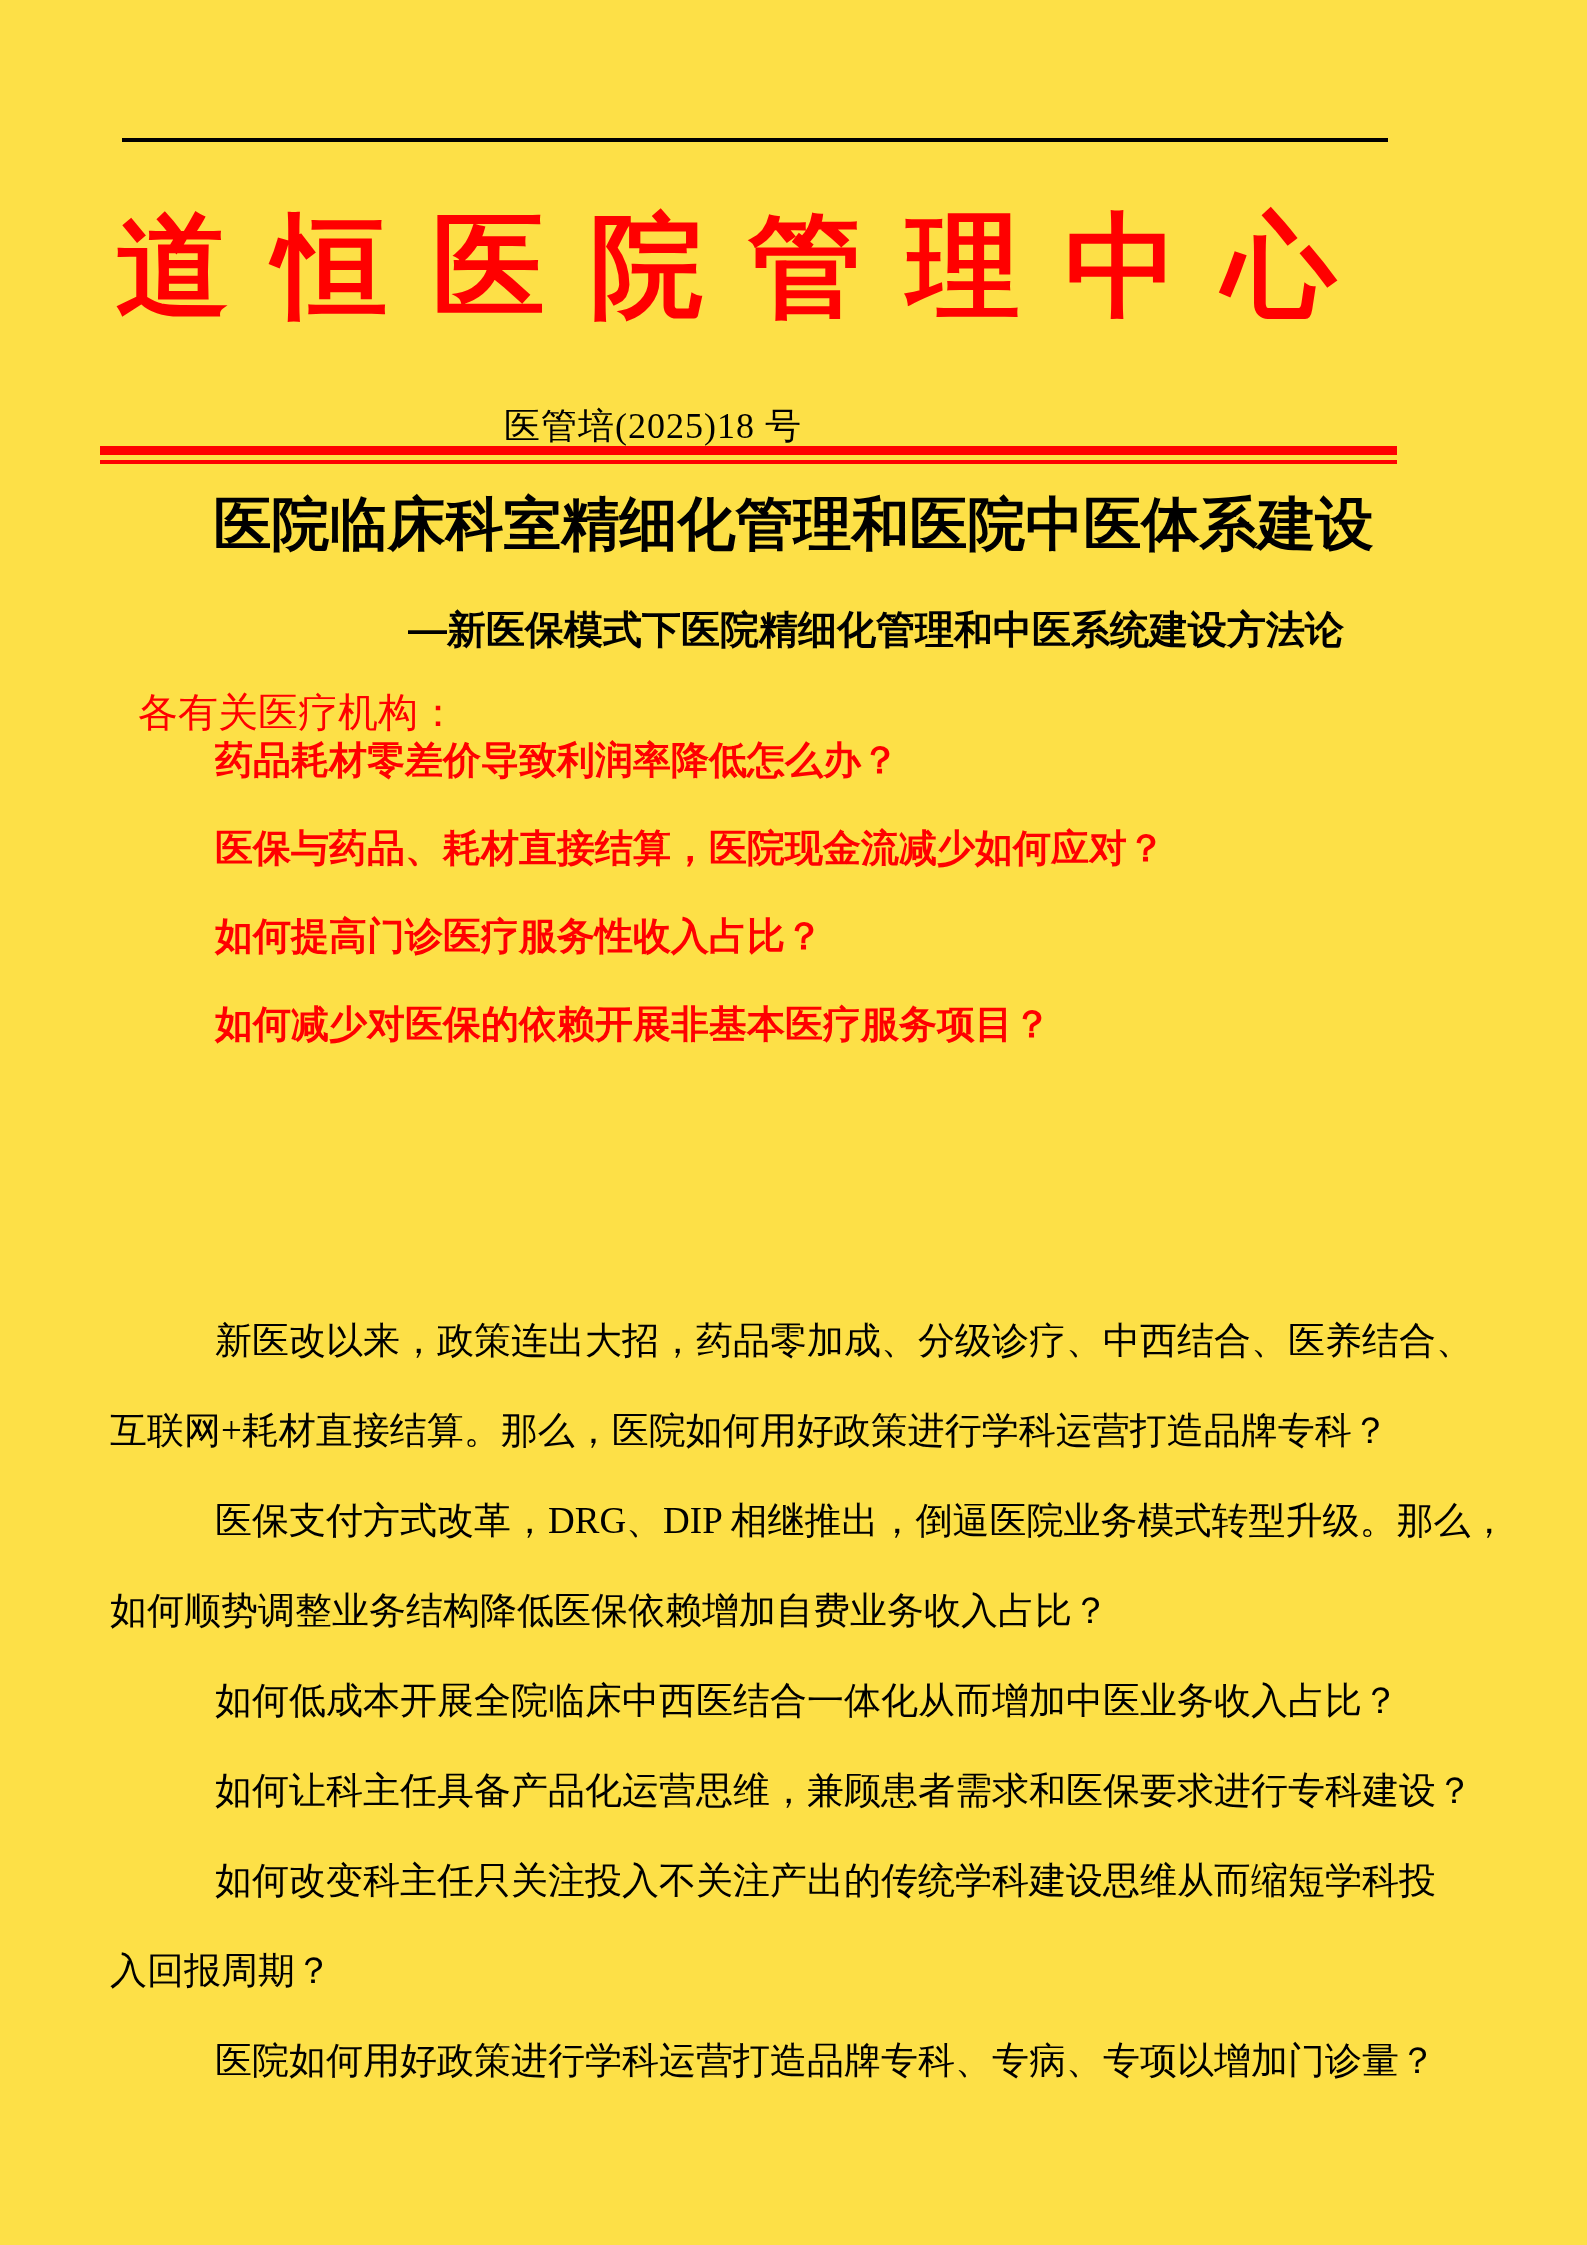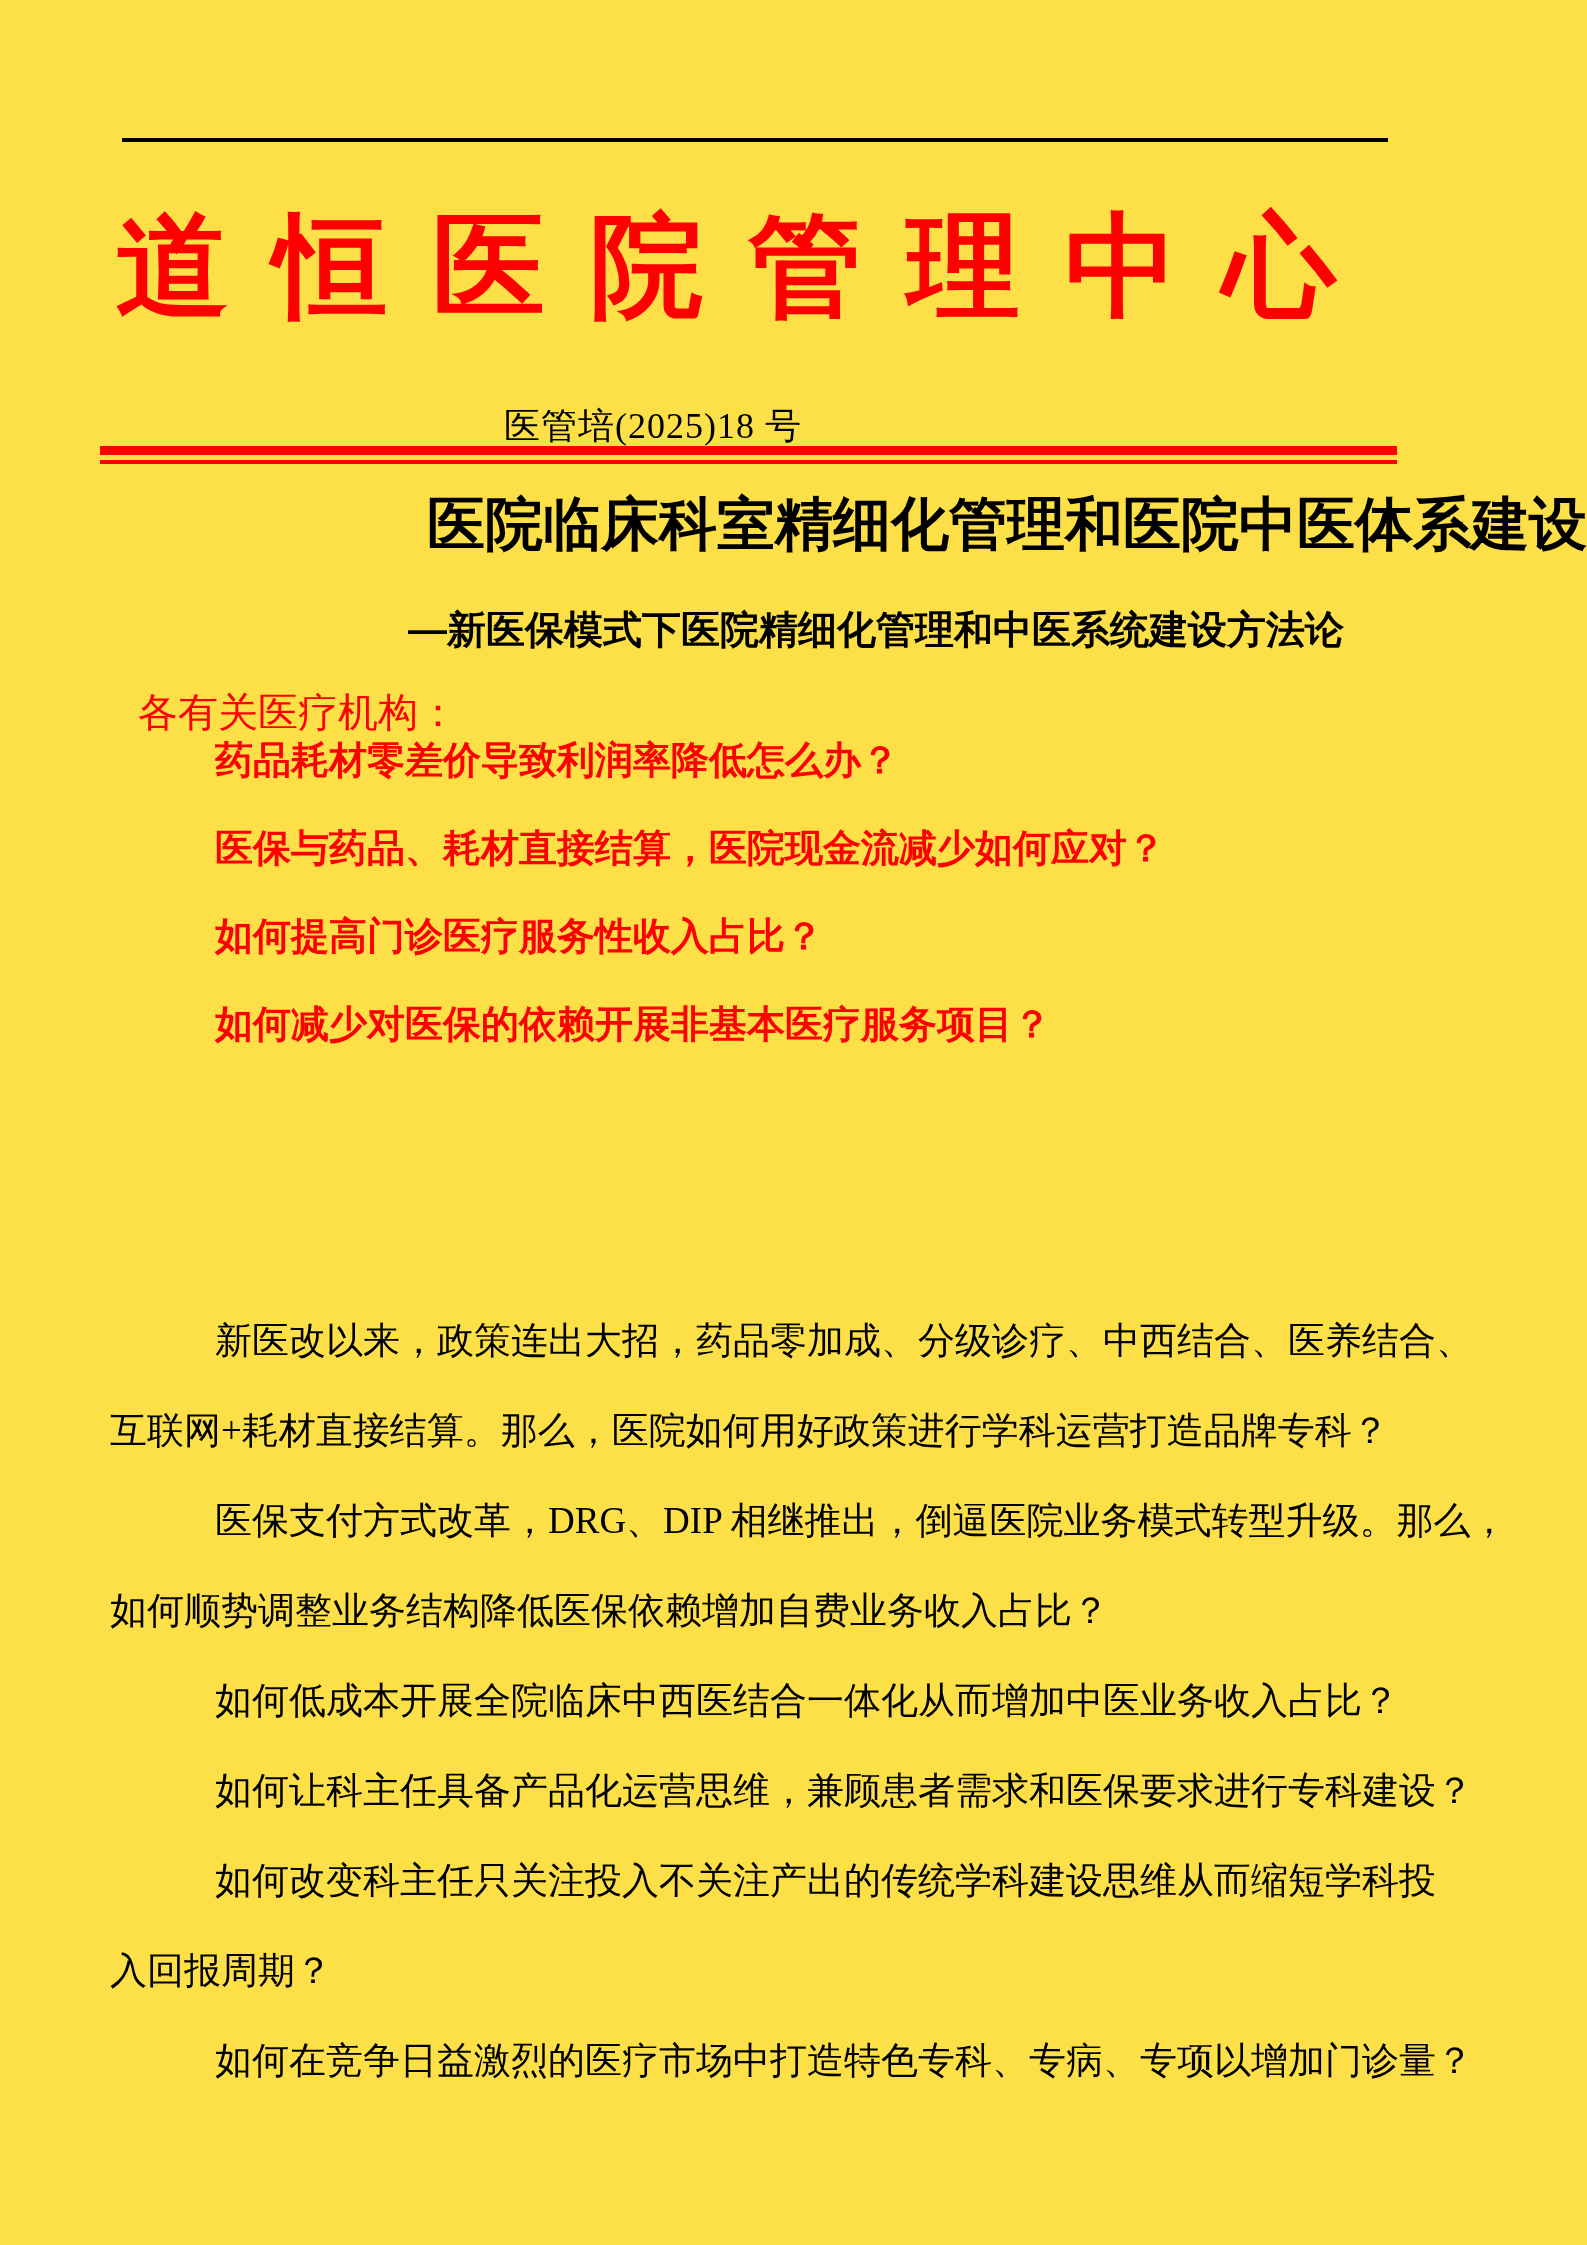--- a/index.html
+++ b/index.html
@@ -52,21 +52,21 @@
   
   .sep { position: absolute; left: 100px; width: 1297px; background: #FF0000; }
   .sep-thick { top: 446px; height: 9px; }
   .sep-thin  { top: 460px; height: 4px; }
 
   
   .doc-title {
     position: absolute;
     left: 0; top: 488px;
     width: 1587px;
-    text-align: right;
+    text-align: center;
     font-family: "Liberation Sans", sans-serif;
     font-weight: bold;
     font-size: 58px;
     line-height: 72px;
     white-space: nowrap;
     color: #000000;
   }
 
   
   .doc-subtitle {
@@ -149,16 +149,16 @@
 
   <div class="body-text">
     <div class="line indent">新医改以来，政策连出大招，药品零加成、分级诊疗、中西结合、医养结合、</div>
     <div class="line">互联网+耗材直接结算。那么，医院如何用好政策进行学科运营打造品牌专科？</div>
     <div class="line indent">医保支付方式改革，DRG、DIP 相继推出，倒逼医院业务模式转型升级。那么，</div>
     <div class="line">如何顺势调整业务结构降低医保依赖增加自费业务收入占比？</div>
     <div class="line indent">如何低成本开展全院临床中西医结合一体化从而增加中医业务收入占比？</div>
     <div class="line indent">如何让科主任具备产品化运营思维，兼顾患者需求和医保要求进行专科建设？</div>
     <div class="line indent">如何改变科主任只关注投入不关注产出的传统学科建设思维从而缩短学科投</div>
     <div class="line">入回报周期？</div>
-    <div class="line indent">如何在竞争日益激烈的医疗市场中打造特色专科、专病、专项以增加门诊量？</div>
+    <div class="line indent">医院如何用好政策进行学科运营打造品牌专科、专病、专项以增加门诊量？</div>
   </div>
 
 </div>
 
 </body></html>

